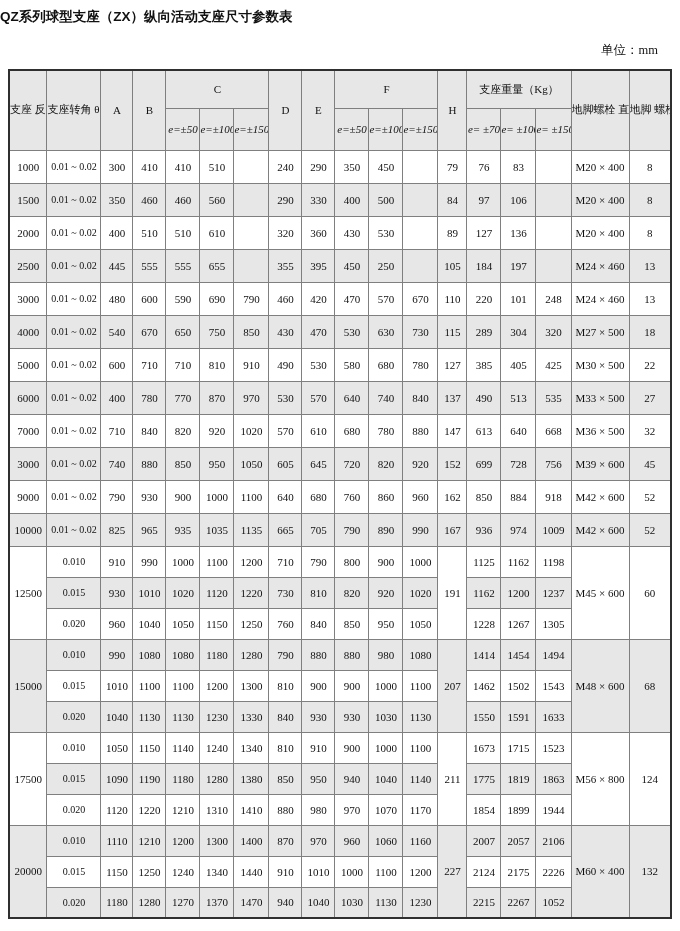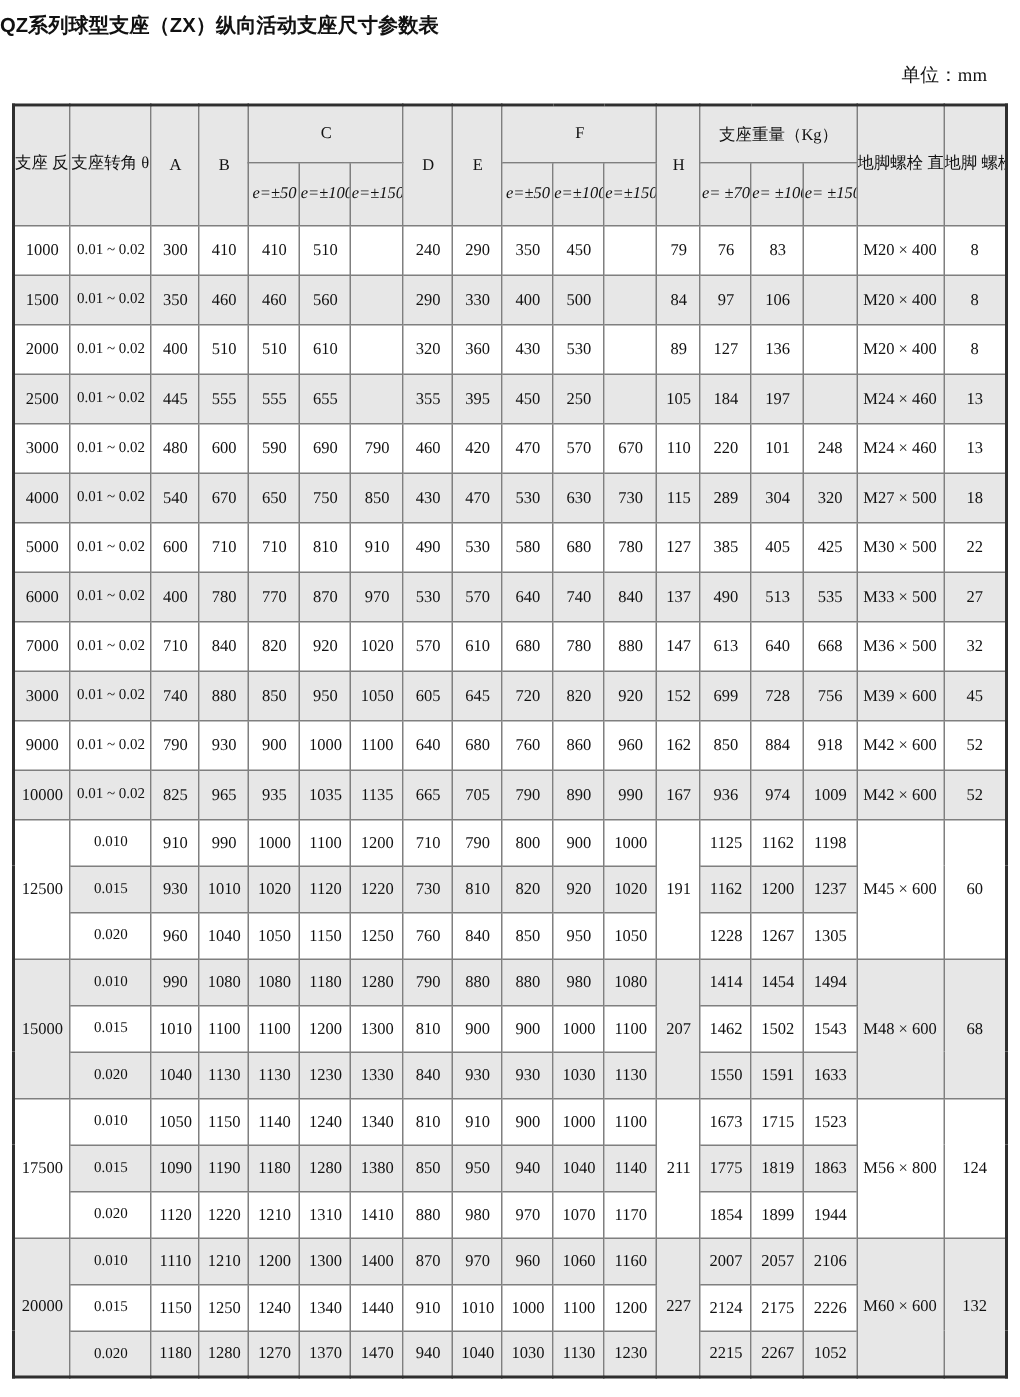--- a/index.html
+++ b/index.html
@@ -496,21 +496,21 @@
         <td class="gray">1400</td>
         <td class="gray">870</td>
         <td class="gray">970</td>
         <td class="gray">960</td>
         <td class="gray">1060</td>
         <td class="gray">1160</td>
         <td rowspan="3" class="gray">227</td>
         <td class="gray">2007</td>
         <td class="gray">2057</td>
         <td class="gray">2106</td>
-        <td rowspan="3" class="gray">M60 × 600</td>
+        <td rowspan="3" class="gray">M60 × 400</td>
         <td rowspan="3" class="gray">132</td>
       </tr>
       <tr class="row-sub">
         <td class="angle">0.015</td>
         <td>1150</td>
         <td>1250</td>
         <td>1240</td>
         <td>1340</td>
         <td>1440</td>
         <td>910</td>

